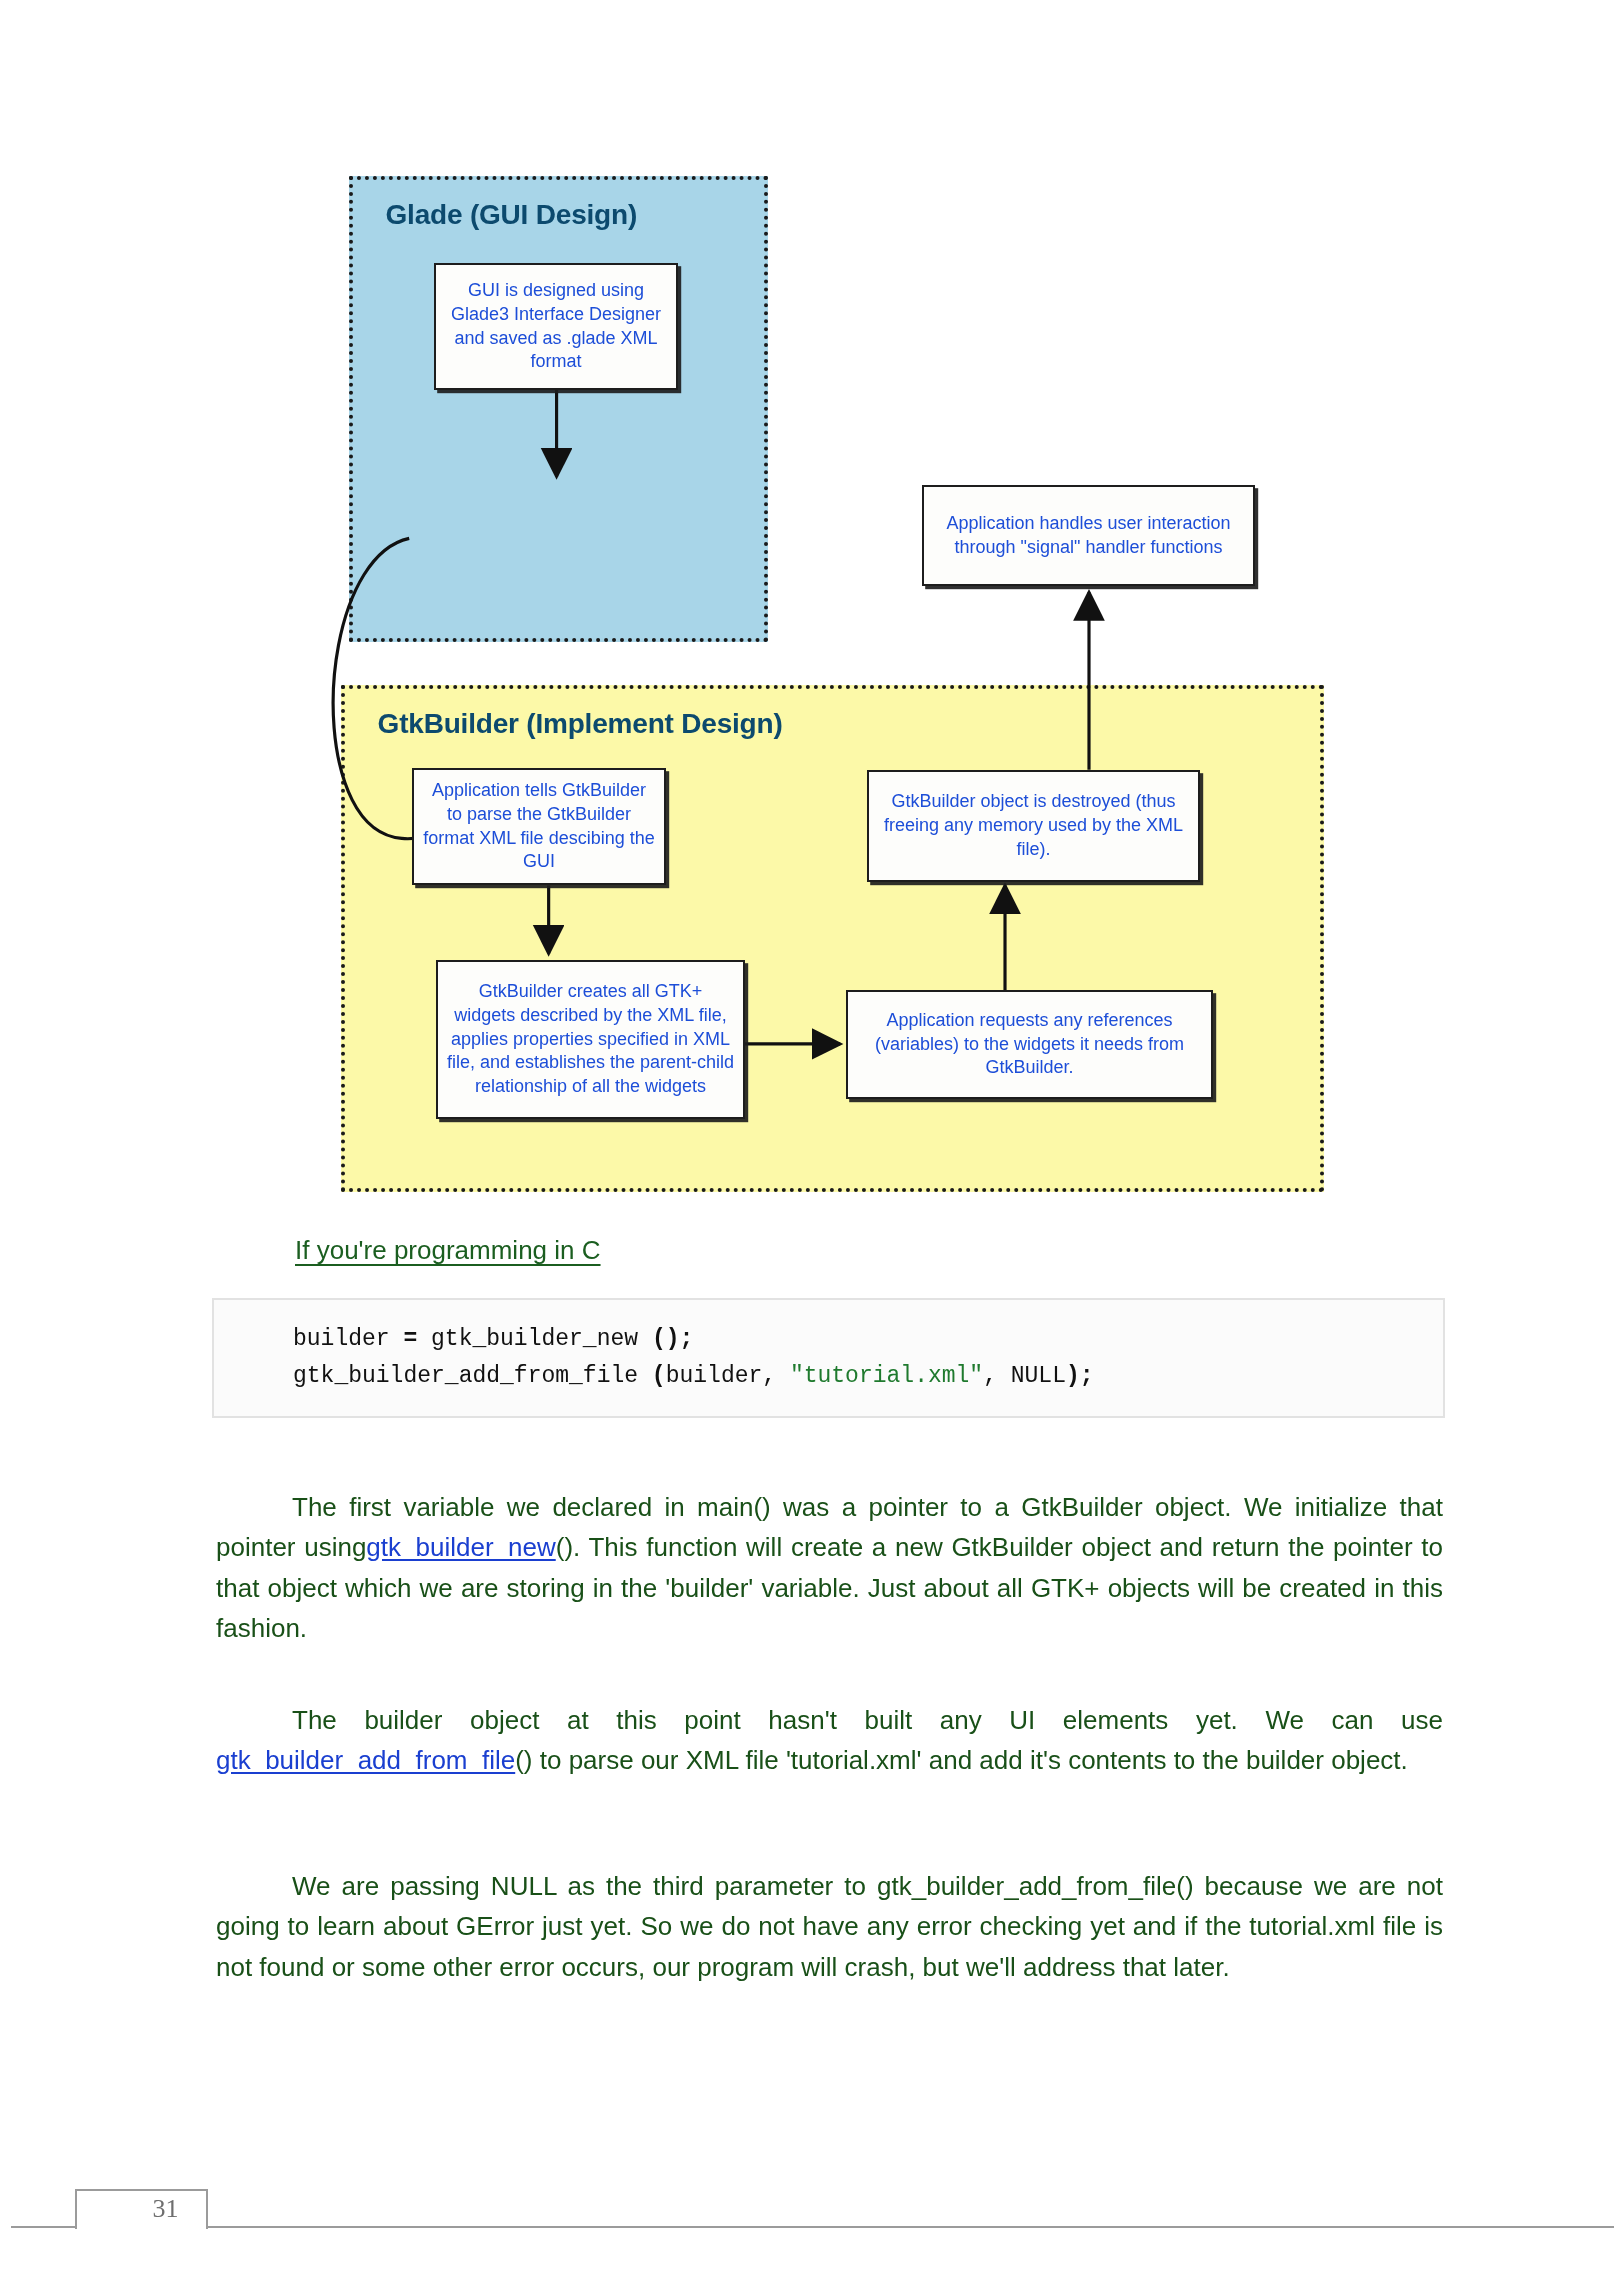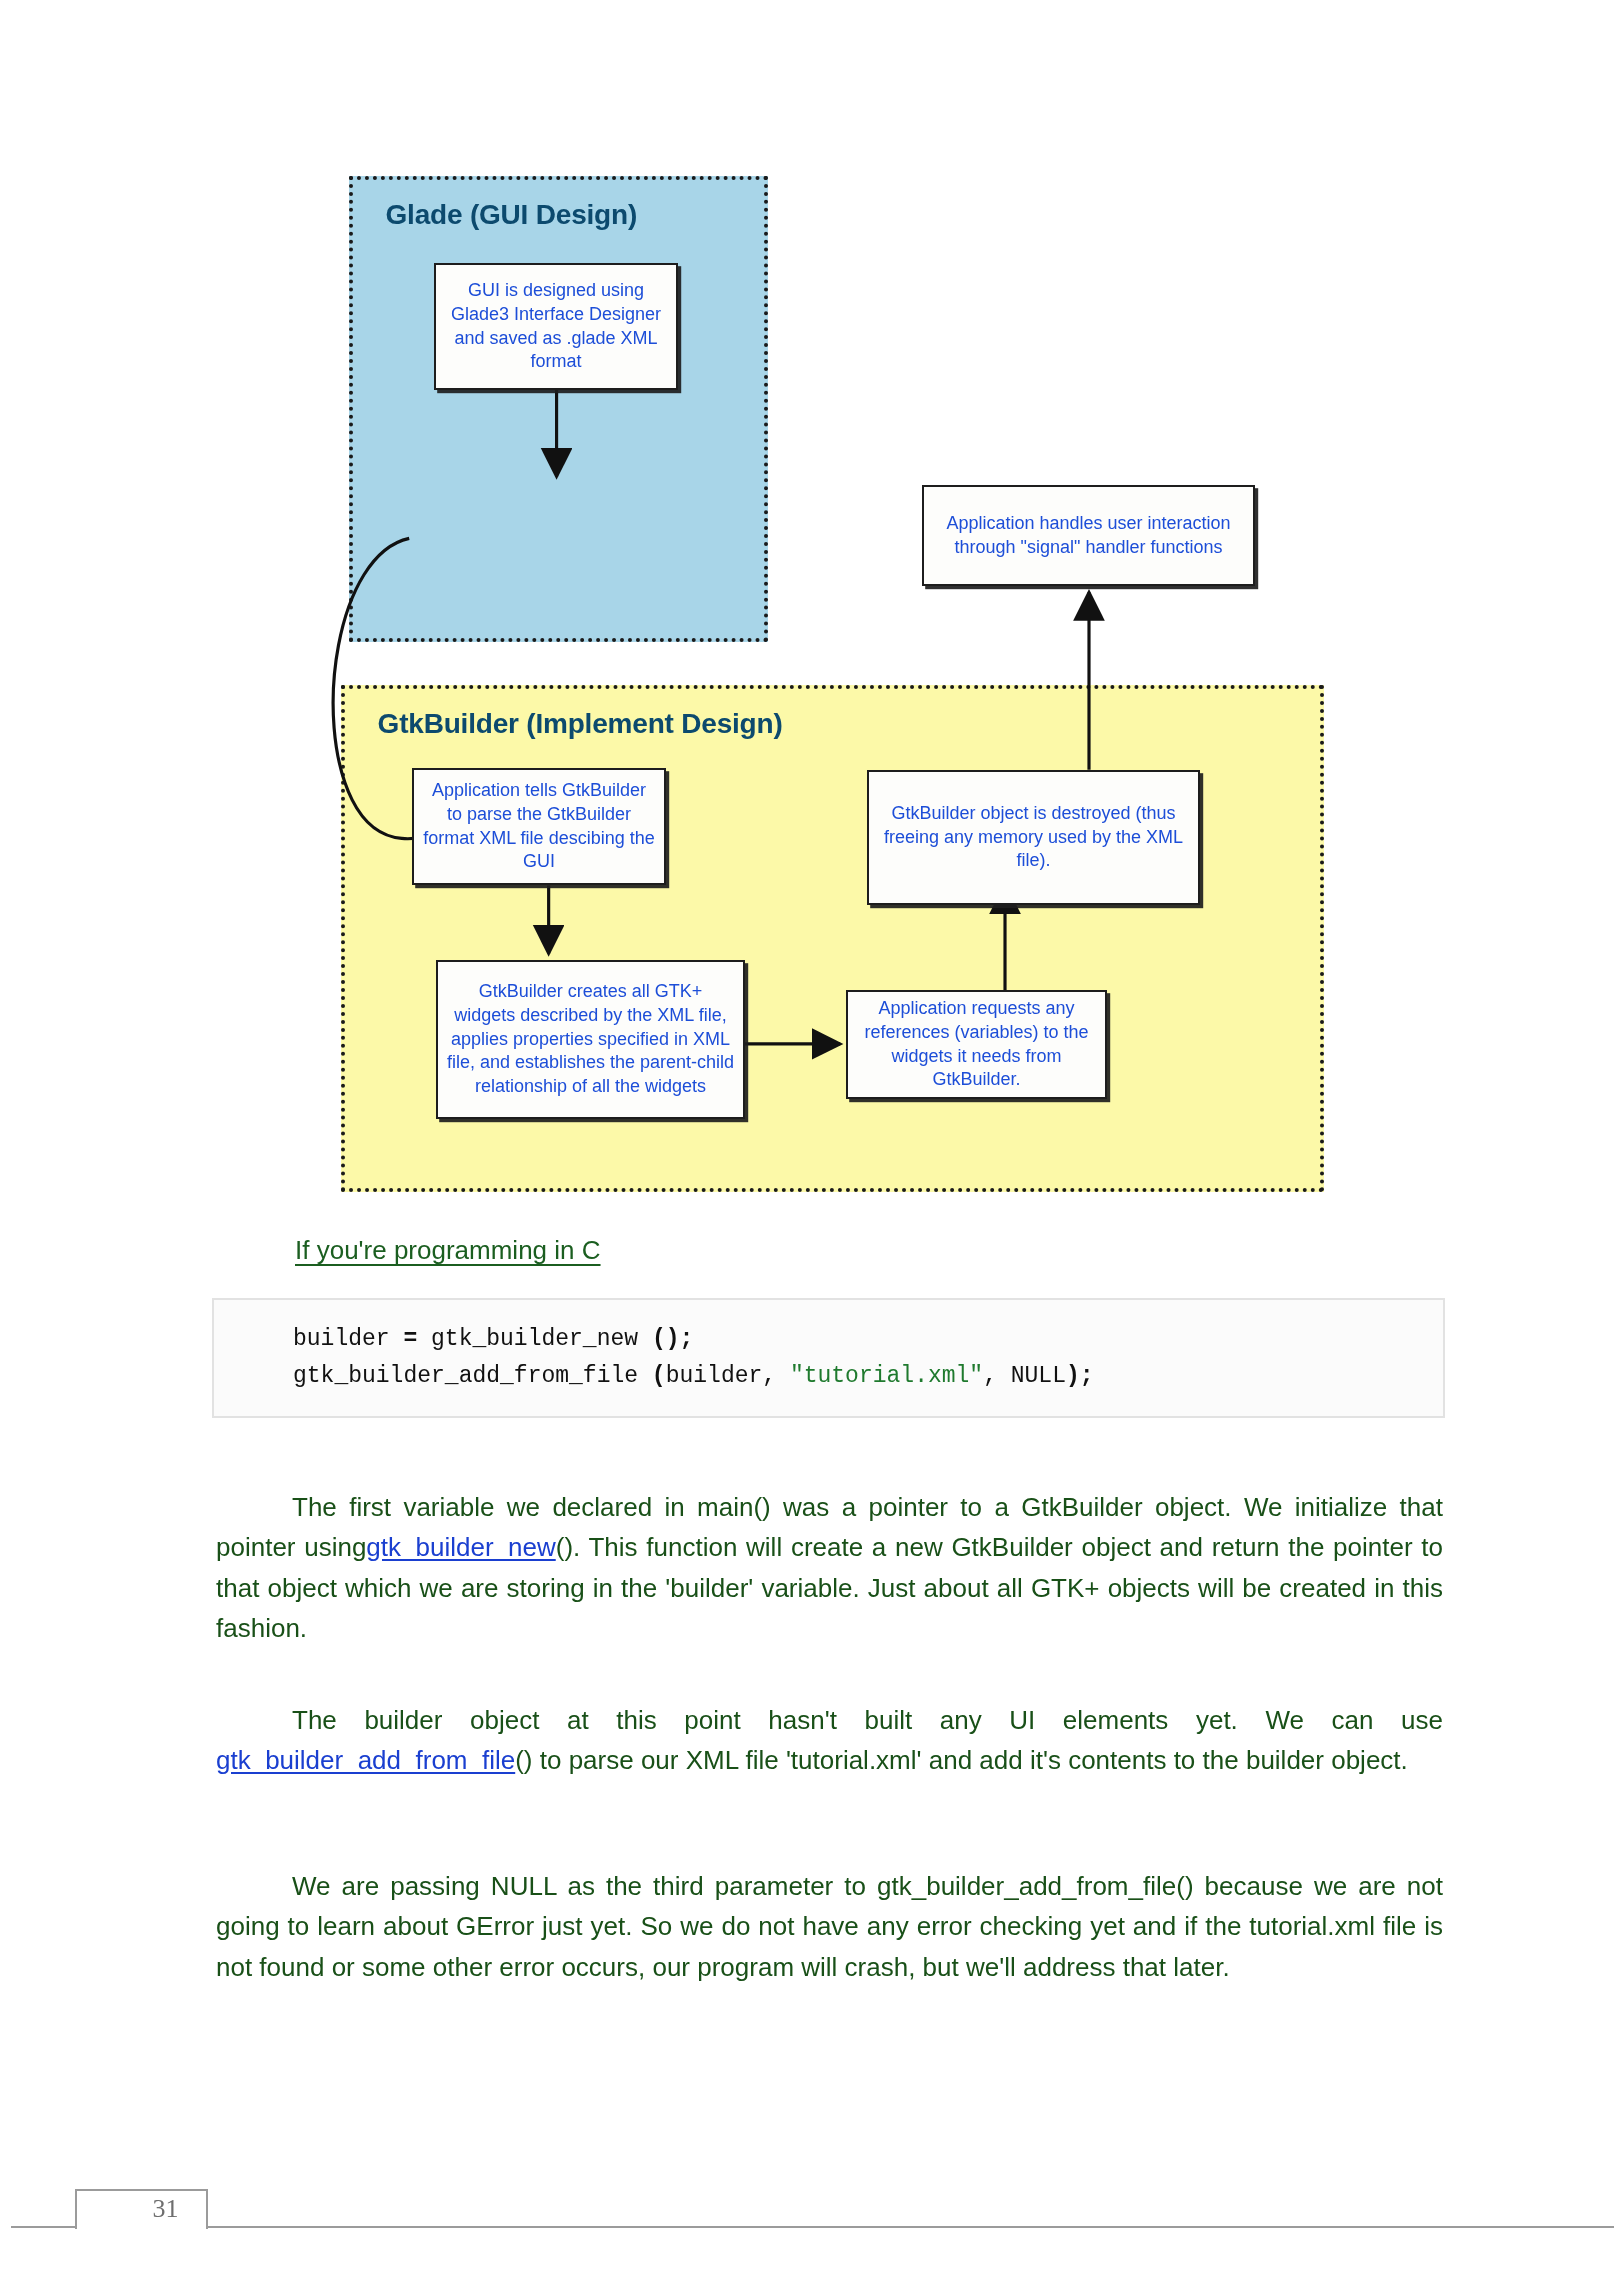--- a/index.html
+++ b/index.html
@@ -78,23 +78,23 @@
     line-height: 1.32;
     padding: 4.8px 8px;
   }
   .nodebox span { display: block; width: 100%; }
 
   
   .nb-gui-designed  { left: 114px;  top: 97px; width: 244px; height: 127px; }
   .nb-glade-convert { left: 89px;  top: 317px; width: 285px; height: 119px; }
   .nb-app-handles   { left: 602px;  top: 319px; width: 333px; height: 101px; }
   .nb-app-tells     { left: 92px;  top: 602px; width: 254px; height: 117px; }
-  .nb-destroyed     { left: 547px;  top: 604px; width: 333px; height: 135px; }
+  .nb-destroyed     { left: 547px;  top: 604px; width: 333px; height: 112px; }
   .nb-creates-all   { left: 73px;   top: 794px; width: 309px; height: 159px; margin-left: 43px; }
-  .nb-app-requests  { left: 526px;  top: 824px; width: 261px; height: 109px; }
+  .nb-app-requests  { left: 526px;  top: 824px; width: 367px; height: 109px; }
 
   .diagram svg.connectors {
     position: absolute;
     left: 0; top: 0;
     width: 1023px;
     height: 1030px;
     overflow: visible;
     pointer-events: none;
   }
 

